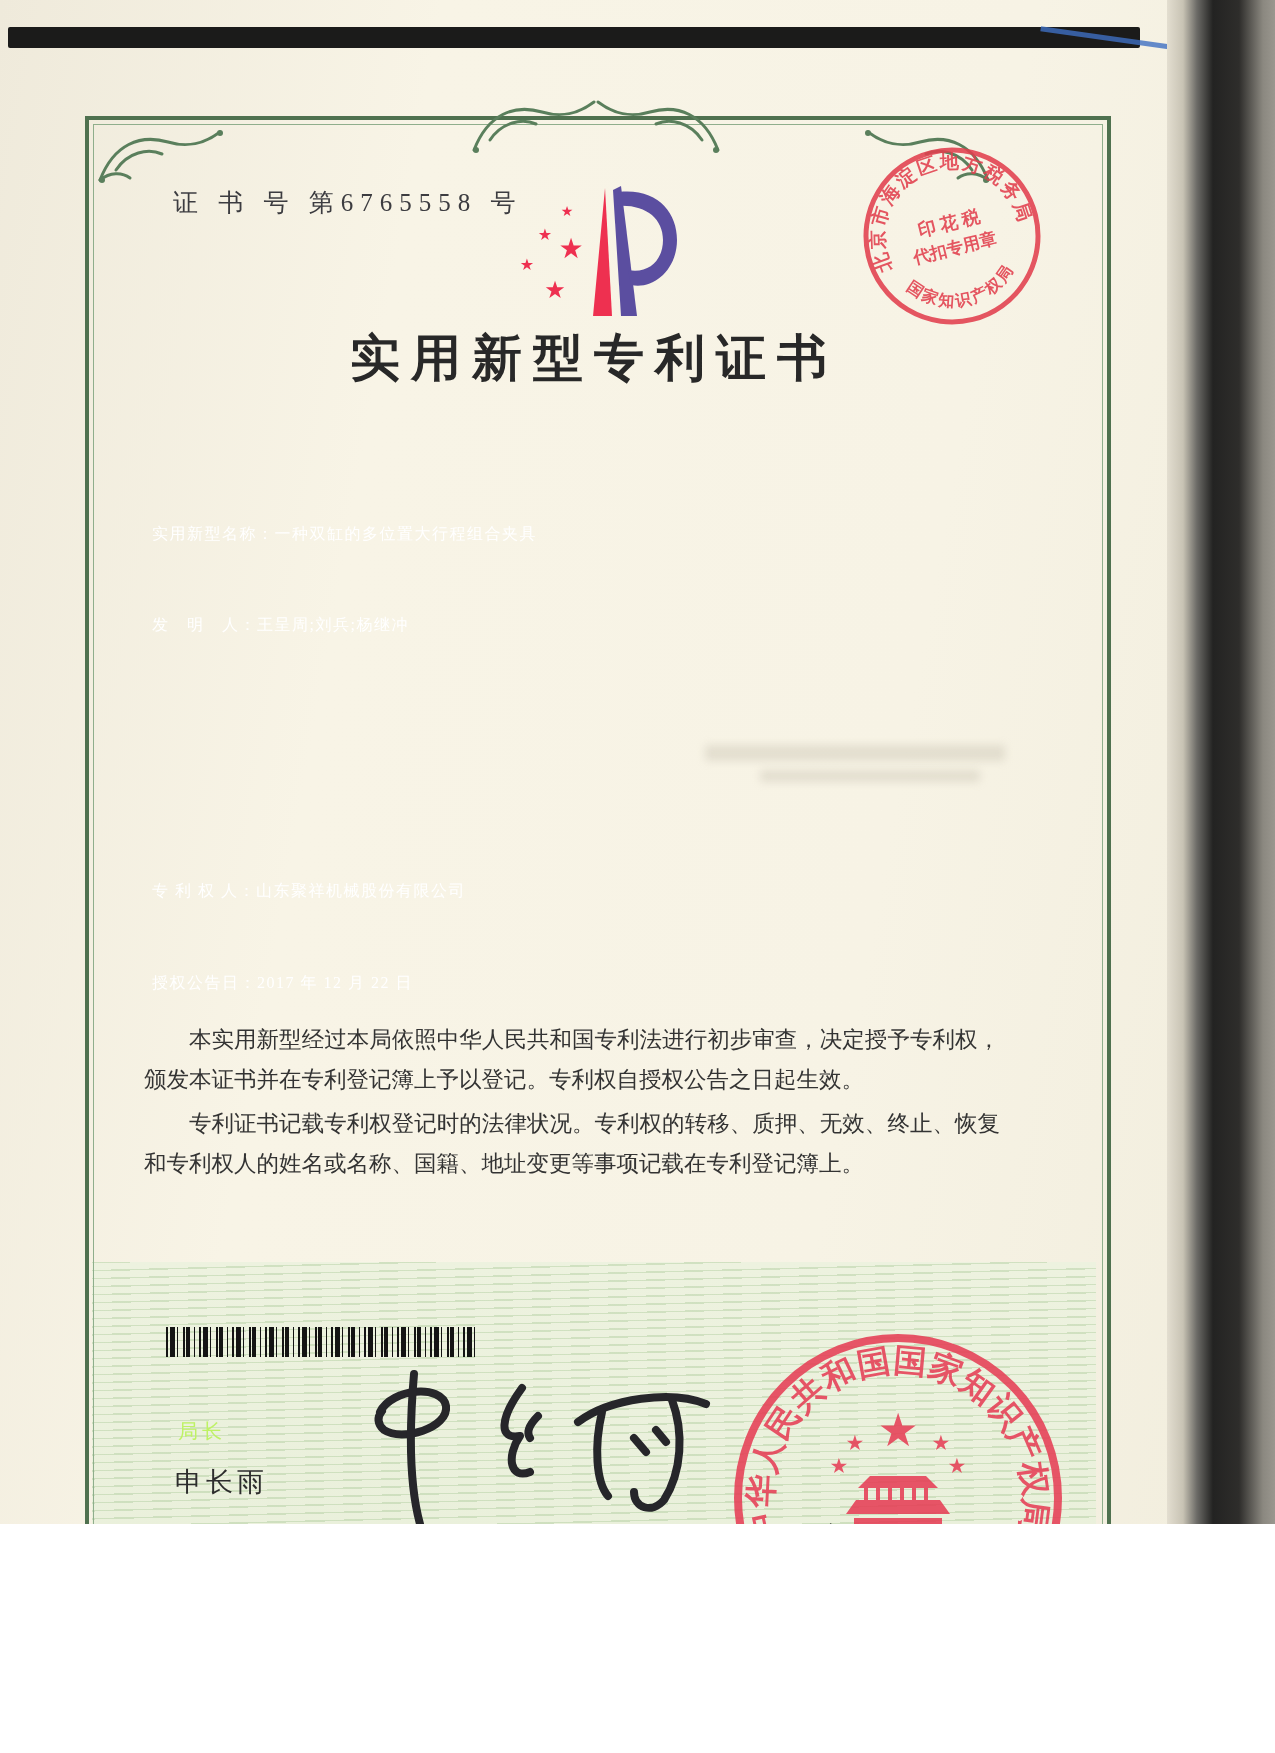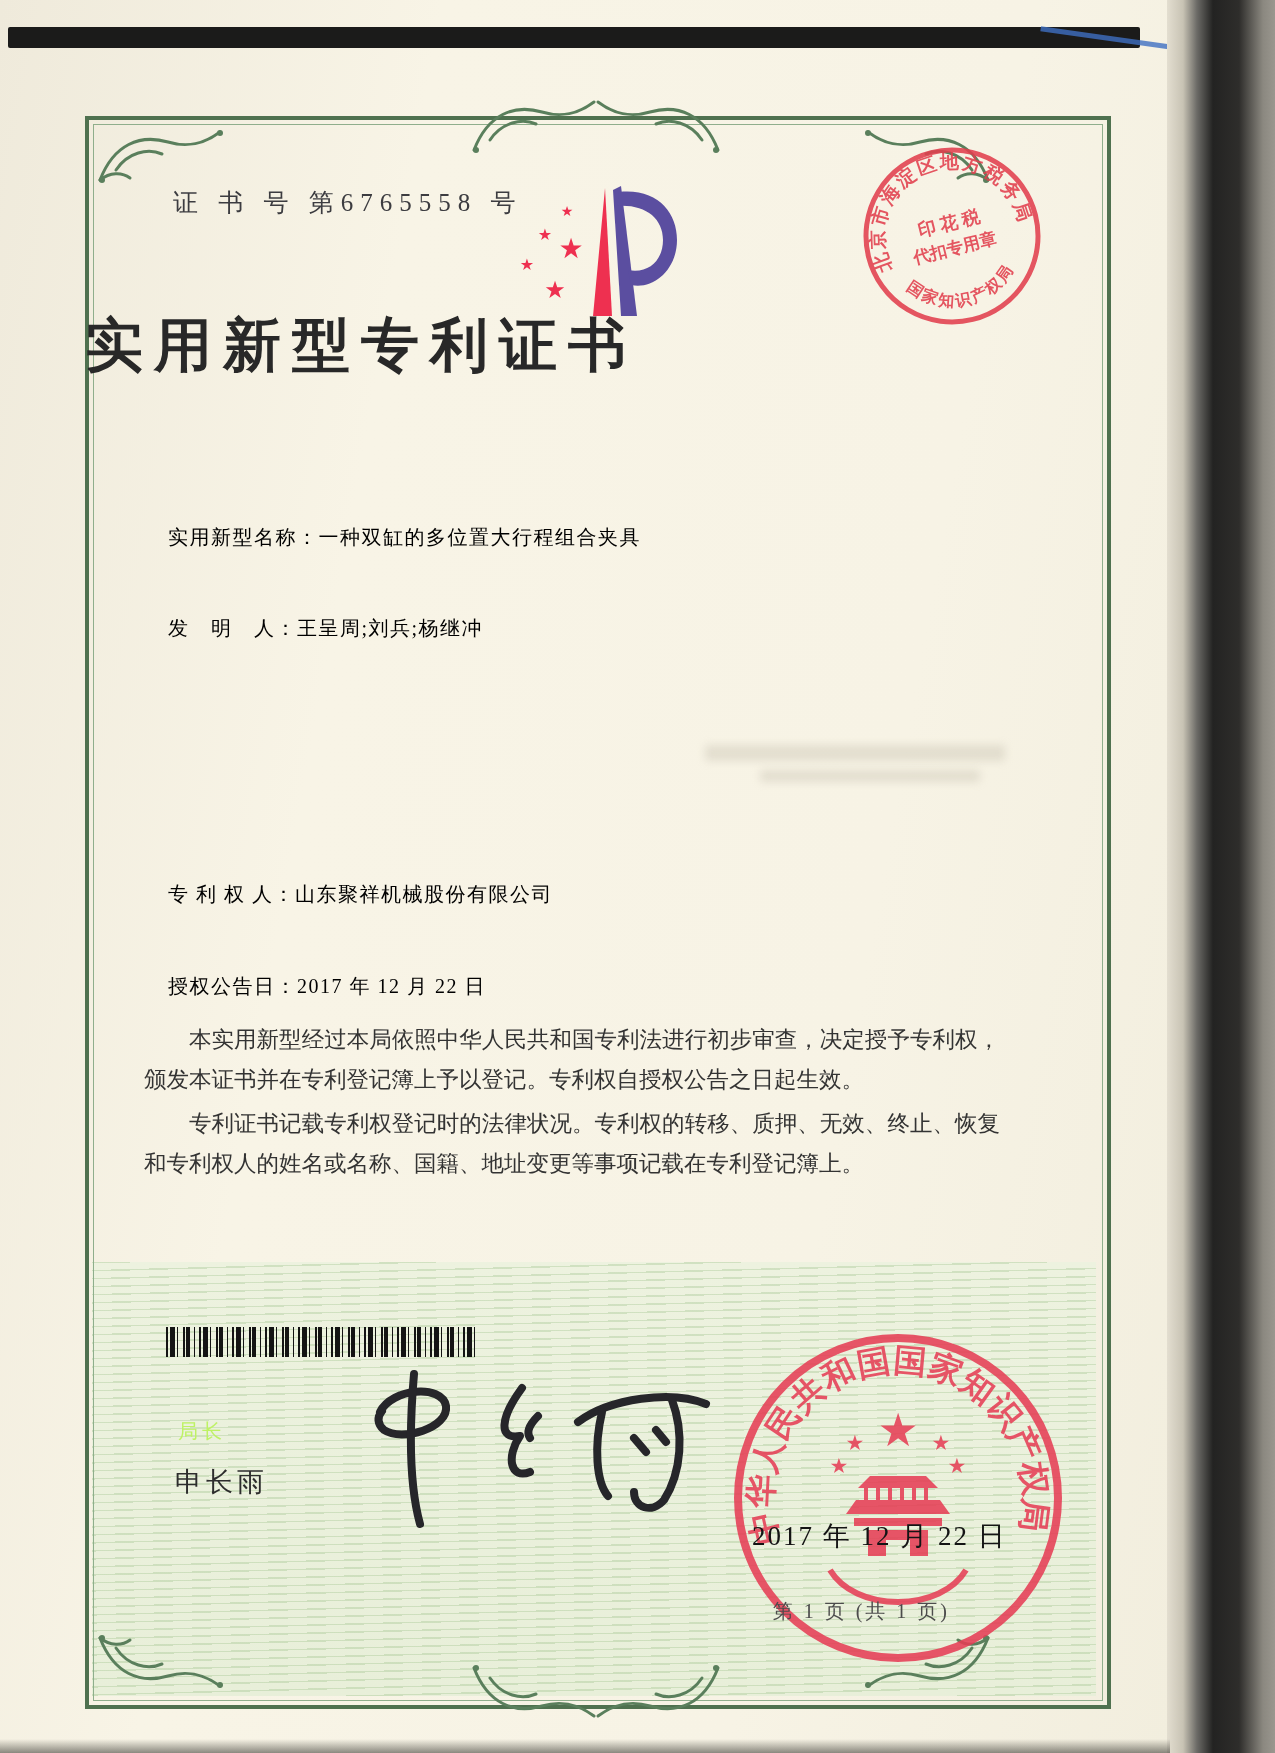--- a/index.html
+++ b/index.html
@@ -1,17 +1,17 @@
 <!DOCTYPE html>
 <html><head>
 <meta charset="utf-8">
 <style>
   html,body{margin:0;padding:0;}
   body{font-family:"Liberation Serif","DejaVu Serif",serif;}
-  .screen{position:relative;width:1275px;height:1753px;background:#6e6d6a;overflow:hidden;}
+  .screen{position:relative;width:1275px;height:1524px;background:#6e6d6a;overflow:hidden;}
   .paper{position:absolute;left:0;top:0;width:1170px;height:1753px;
     background:linear-gradient(100deg,#efeadb 0%,#f8f4e6 30%,#f7f3e5 70%,#f2eede 100%);}
   .scan-top-band{position:absolute;left:8px;top:27px;width:1132px;height:21px;background:#1b1b1a;border-radius:2px;}
   .scan-blue{position:absolute;left:1040px;top:36px;width:140px;height:5px;background:#3f6fc2;transform:rotate(8deg);opacity:.8;}
   .scan-right{position:absolute;right:0;top:0;width:108px;height:1753px;
     background:linear-gradient(90deg,#e3ded0 0,#c8c3b4 16px,#6b6a66 30px,#232322 46px,#2e2d2b 72px,#8b8880 96px,#9a978f 108px);}
   .scan-bottom{position:absolute;left:0;top:1739px;width:1170px;height:14px;
     background:linear-gradient(180deg,rgba(40,40,35,0) 0,rgba(30,30,25,.5) 100%);}
   .guilloche{position:absolute;left:92px;top:1262px;width:1004px;height:434px;
     background:repeating-linear-gradient(178.5deg,rgba(150,189,131,.33) 0 1.5px,rgba(250,252,242,0) 1.5px 8px),
@@ -26,23 +26,23 @@
   .orn.tr{left:862px;top:124px;transform:scaleX(-1);}
   .orn.bl{left:96px;top:1632px;transform:scaleY(-1);}
   .orn.br{left:862px;top:1632px;transform:scale(-1,-1);}
   .orn.tc1{left:470px;top:94px;}
   .orn.tc2{left:592px;top:94px;transform:scaleX(-1);}
   .orn.bc1{left:470px;top:1662px;transform:scaleY(-1);}
   .orn.bc2{left:592px;top:1662px;transform:scale(-1,-1);}
   .cert-number{position:absolute;left:173px;top:186px;font-size:25px;letter-spacing:7px;color:#3c3c40;}
   .logo{position:absolute;left:505px;top:178px;width:175px;height:155px;}
   .tax-stamp{position:absolute;left:842px;top:126px;width:220px;height:220px;transform:rotate(-14deg);opacity:.88;}
-  .cert-title{position:absolute;left:85px;top:307px;width:1018px;text-align:left;
-    font-size:58px;font-weight:bold;letter-spacing:11px;color:#282828;}
-  .field{position:absolute;left:168px;font-size:20px;color:#000000;letter-spacing:1.5px;white-space:nowrap;}
+  .cert-title{position:absolute;left:85px;top:325px;width:1018px;text-align:center;
+    font-size:50px;font-weight:bold;letter-spacing:11px;color:#282828;}
+  .field{position:absolute;left:152px;font-size:16px;color:#ffffff;letter-spacing:1.5px;white-space:nowrap;}
   .f0{top:524px;}.f1{top:615px;}.f2{top:701px;}.f3{top:791px;}.f4{top:881px;}.f5{top:973px;text-align:center;}
   .paras{position:absolute;left:140px;top:1016px;width:864px;font-size:22.5px;line-height:40px;
     text-align:justify;color:#333;}
   .paras p{margin:4px;text-indent:2em;}
   .barcode{position:absolute;left:166px;top:1327px;width:310px;height:30px;
     background:repeating-linear-gradient(90deg,
       #141414 0 2px,transparent 2px 4px,#141414 4px 9px,transparent 9px 11px,
       #141414 11px 12px,transparent 12px 17px,#141414 17px 19px,transparent 19px 20px,
       #141414 20px 24px,transparent 24px 28px,#141414 28px 29px,transparent 29px 33px);}
   .signer-title{position:absolute;left:178px;top:1418px;font-size:20px;letter-spacing:4px;color:#bef264;}

